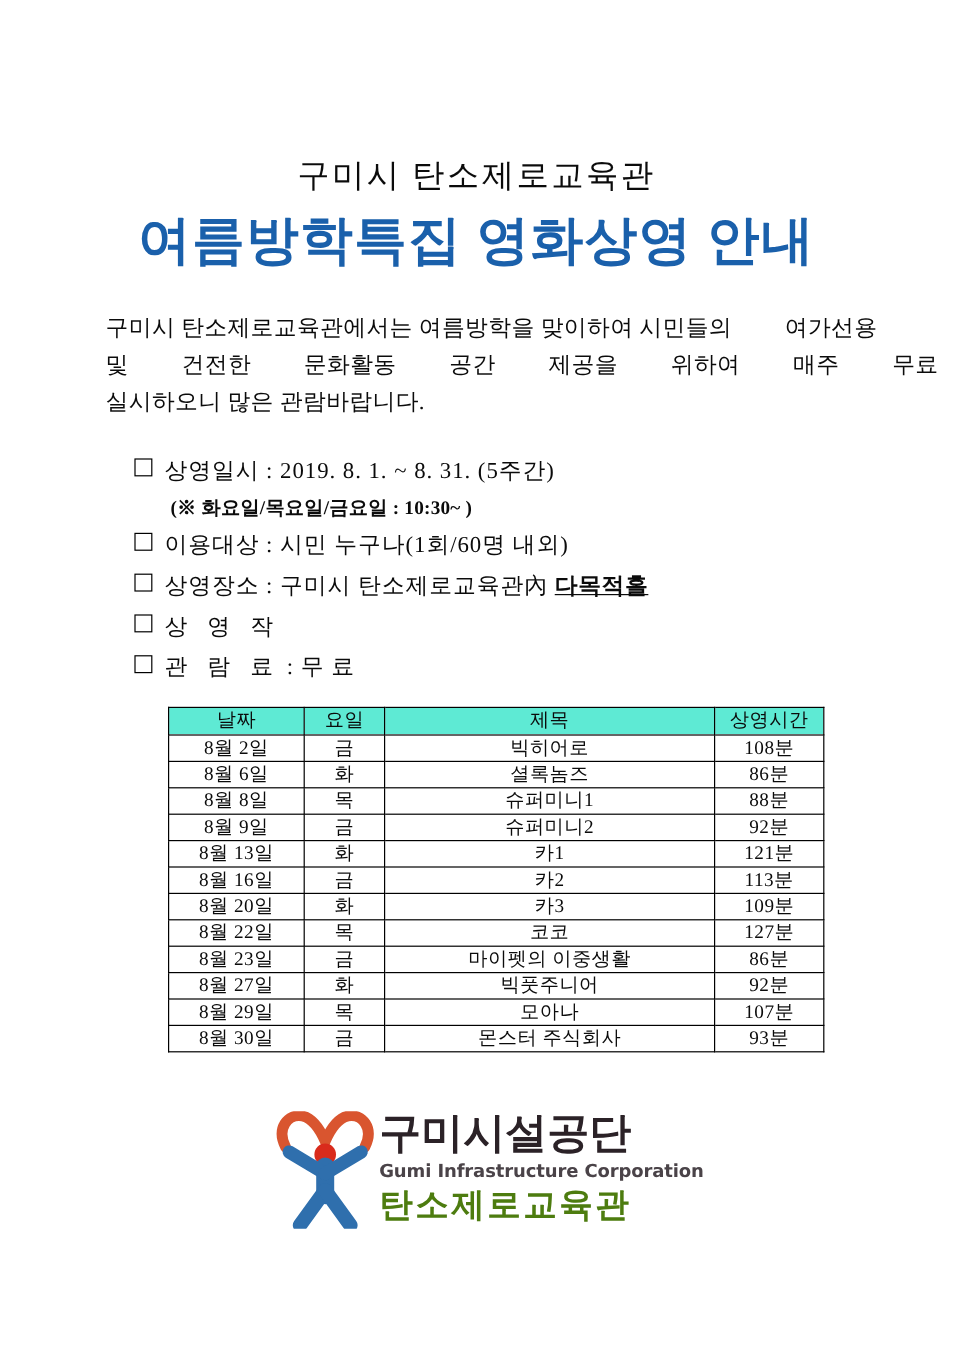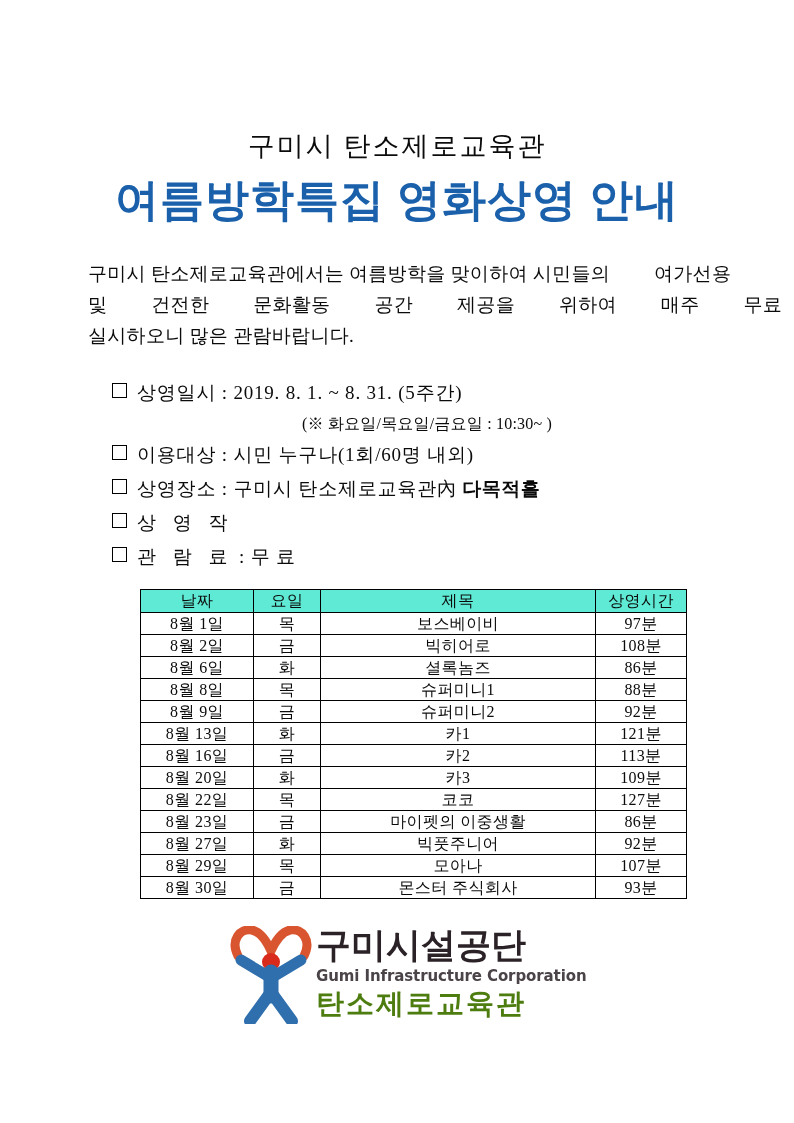--- a/index.html
+++ b/index.html
@@ -84,27 +84,26 @@
   }
   .item .box {
     display: inline-block;
     width: 13px;
     height: 13px;
     border: 1.4px solid #000;
     margin-right: 10px;
     vertical-align: 1px;
   }
   .item .sp-wide { letter-spacing: 6px; }
-  .item b { font-weight: 700; letter-spacing: 0.5px; }
+  .item b { font-weight: 700; letter-spacing: 0.5px; text-decoration: underline; }
   .subnote {
     font-size: 16px;
     line-height: 28px;
-    font-weight: 400;
+    font-weight: 700;
     letter-spacing: 0.2px;
-    text-align: center;
     padding-left: 30px;
     color: #0b0b0b;
     white-space: nowrap;
   }
 
   
   .schedule-wrap {
     position: absolute;
     top: 589px;
     left: 140px;
@@ -253,26 +252,20 @@
       <thead>
         <tr>
           <th>날짜</th>
           <th>요일</th>
           <th>제목</th>
           <th>상영시간</th>
         </tr>
       </thead>
       <tbody>
           <tr>
-            <td>8월  1일</td>
-            <td>목</td>
-            <td>보스베이비</td>
-            <td>97분</td>
-          </tr>
-          <tr>
             <td>8월  2일</td>
             <td>금</td>
             <td>빅히어로</td>
             <td>108분</td>
           </tr>
           <tr>
             <td>8월  6일</td>
             <td>화</td>
             <td>셜록놈즈</td>
             <td>86분</td>

